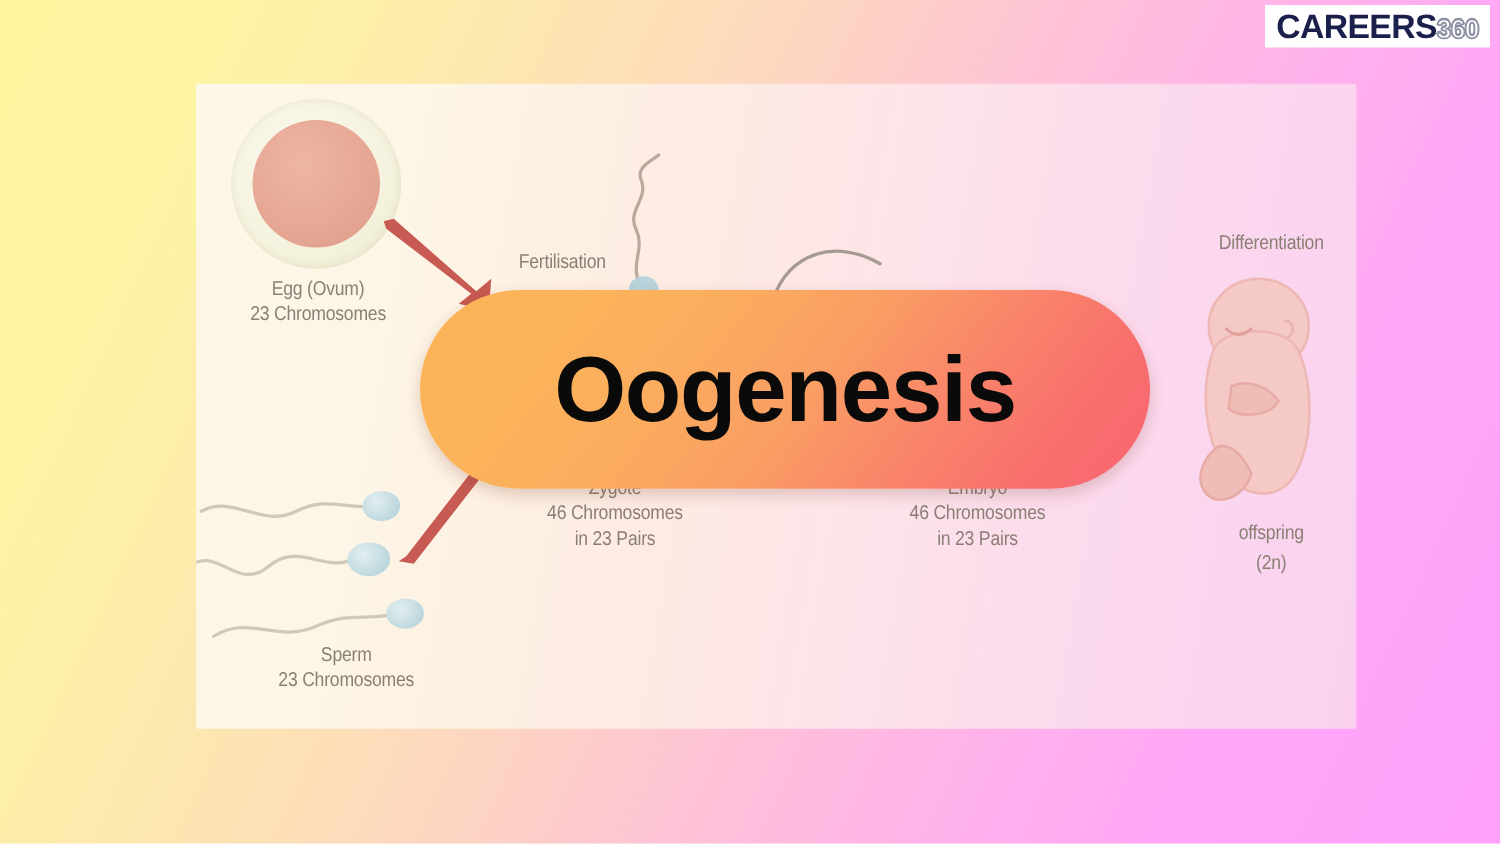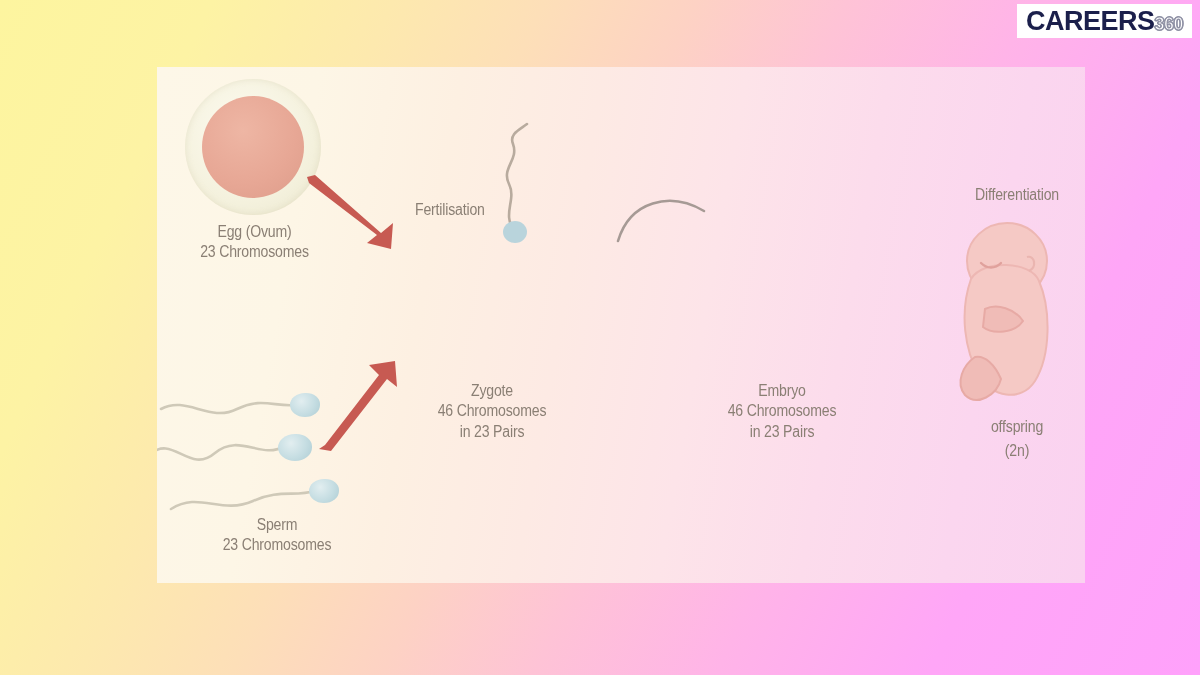--- a/index.html
+++ b/index.html
@@ -45,21 +45,21 @@
   #logo .careers {
     font-family: "Liberation Sans", sans-serif;
     font-weight: bold;
     font-size: 27px;
     letter-spacing: -0.5px;
     color: #1b1f4b;
   }
   #logo .threesixty {
     font-family: "Liberation Sans", sans-serif;
     font-weight: bold;
-    font-size: 18px;
+    font-size: 21px;
     letter-spacing: -0.5px;
     color: #ffffff;
     -webkit-text-stroke: 1.1px #8d8fa3;
     text-shadow:
       -1px 0 #8d8fa3, 1px 0 #8d8fa3,
       0 -1px #8d8fa3, 0 1px #8d8fa3;
   }
 
   
   #card {
@@ -249,19 +249,22 @@
       <path d="M46 46 C 52 52, 60 52, 66 46" stroke="#e0a19c" stroke-width="2.4" fill="none" stroke-linecap="round"></path>
 
       <path d="M92 40 C 100 38, 102 50, 94 54" stroke="#eab5b0" stroke-width="2.2" fill="none"></path>
     </svg>
 
     <div id="offspring-label" class="fig-label">offspring
 (2n)</div>
 
   </div>
 
+  <div id="banner">
+    <span id="banner-title">Oogenesis</span>
+  </div>
 
   <div id="logo">
     <span class="careers">CAREERS</span>
     <span class="threesixty">360</span>
   </div>
 
 </div>
 
 </body></html>

